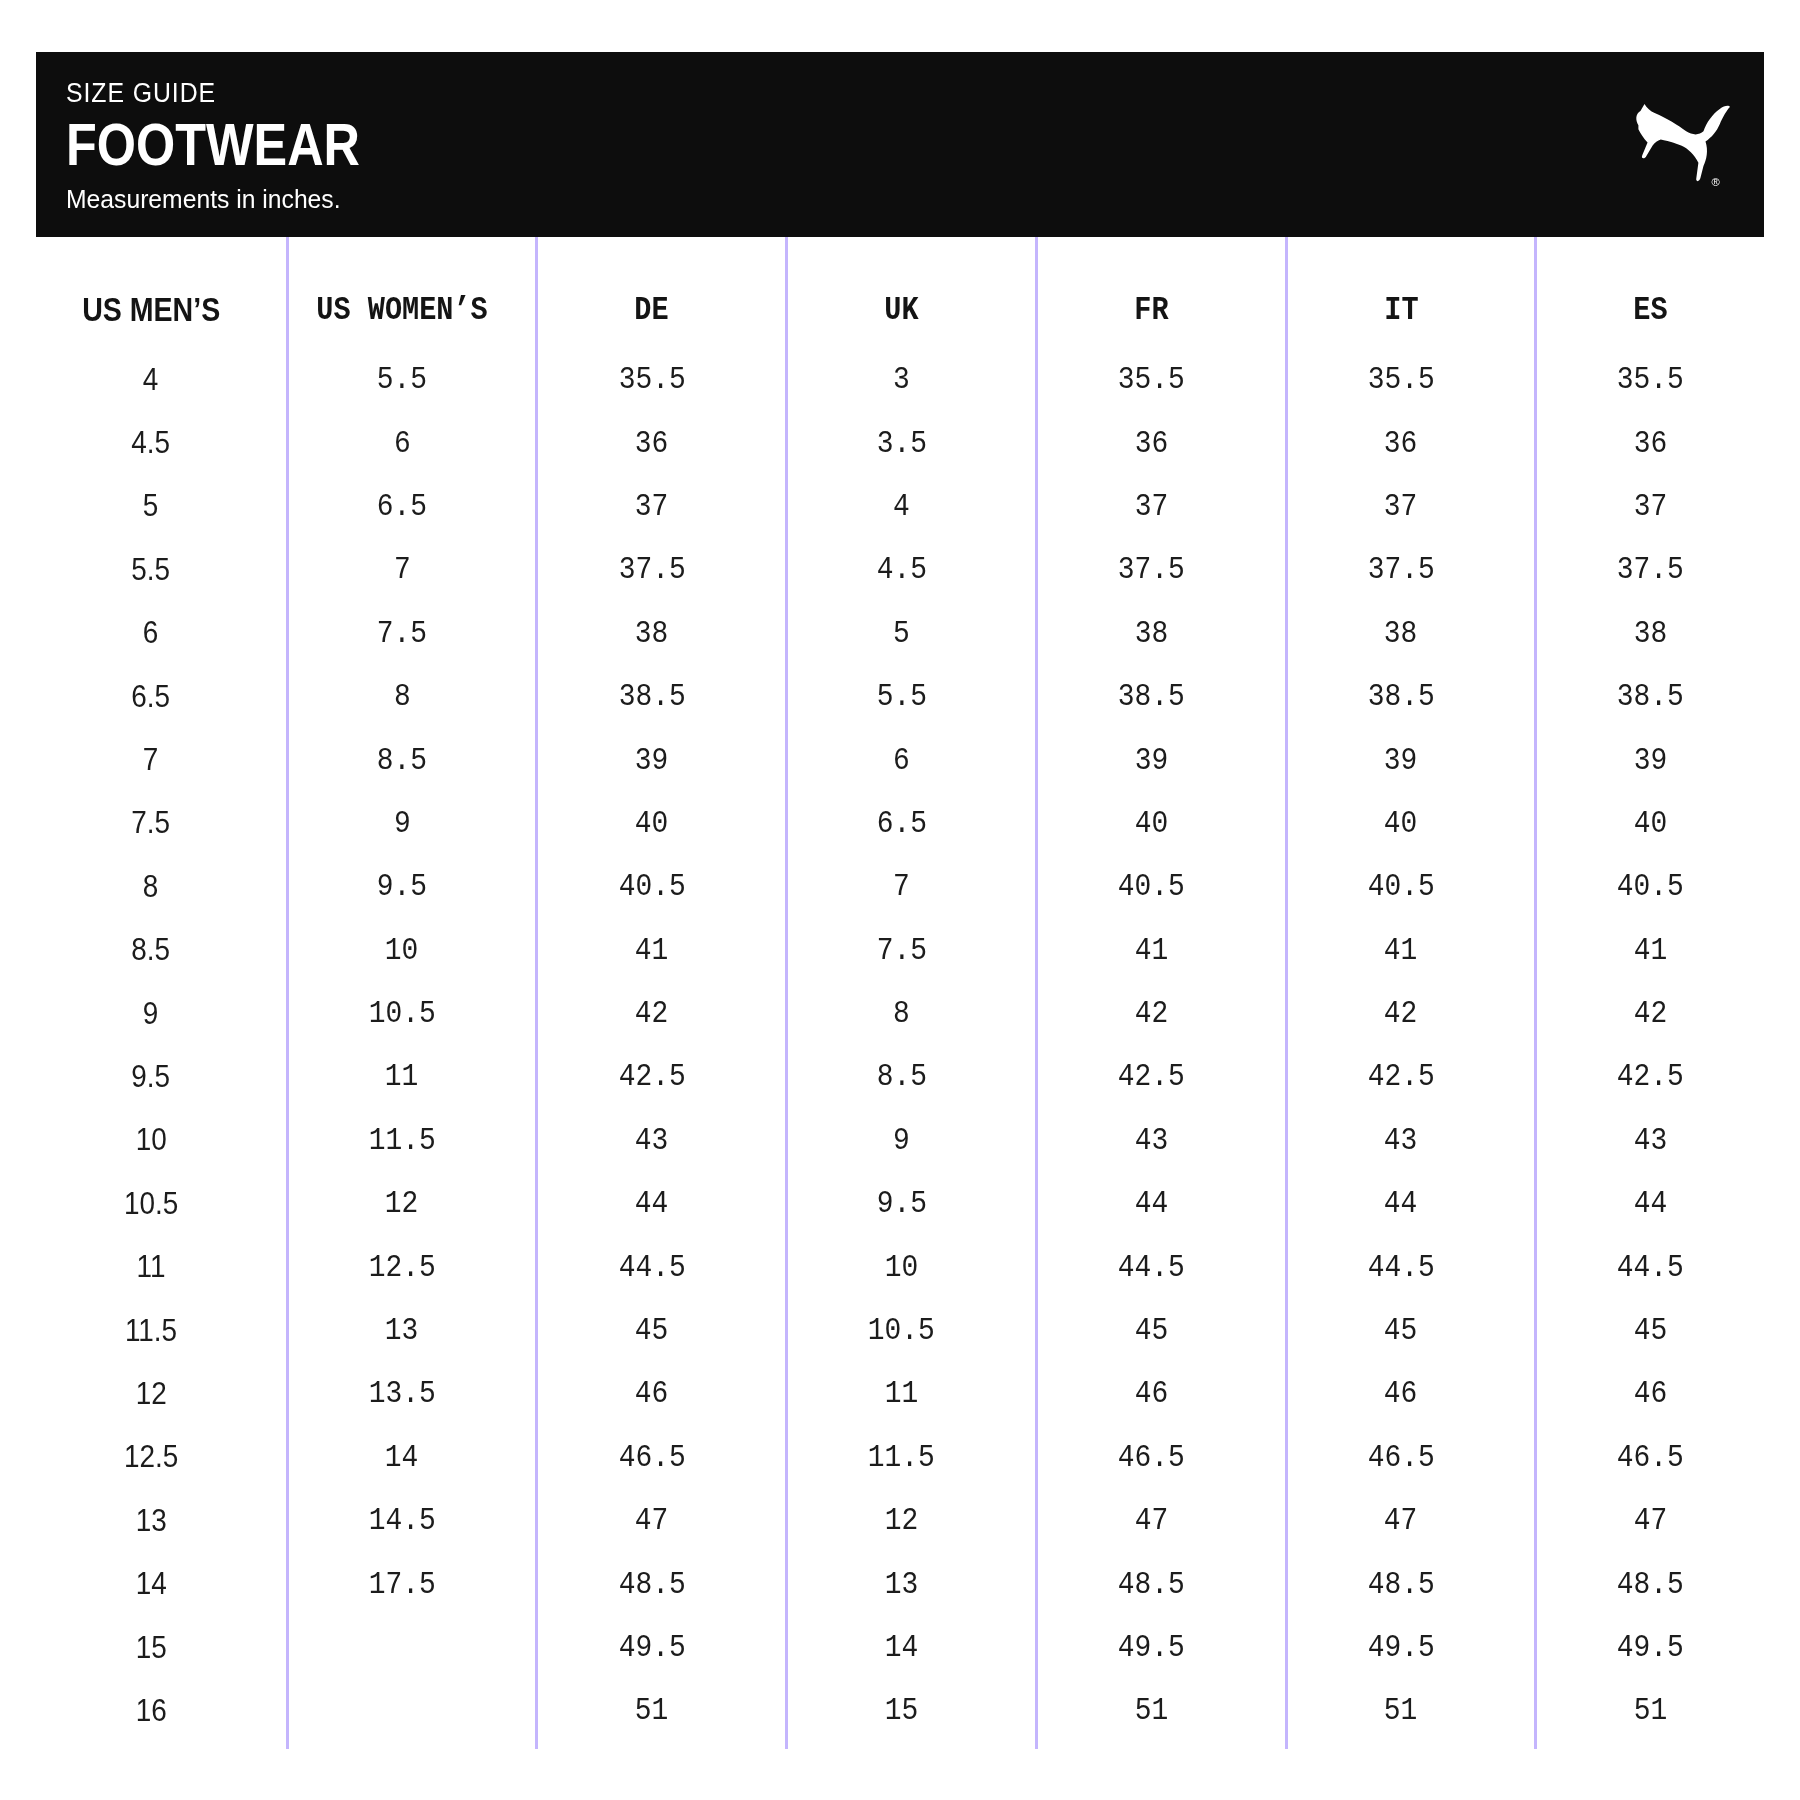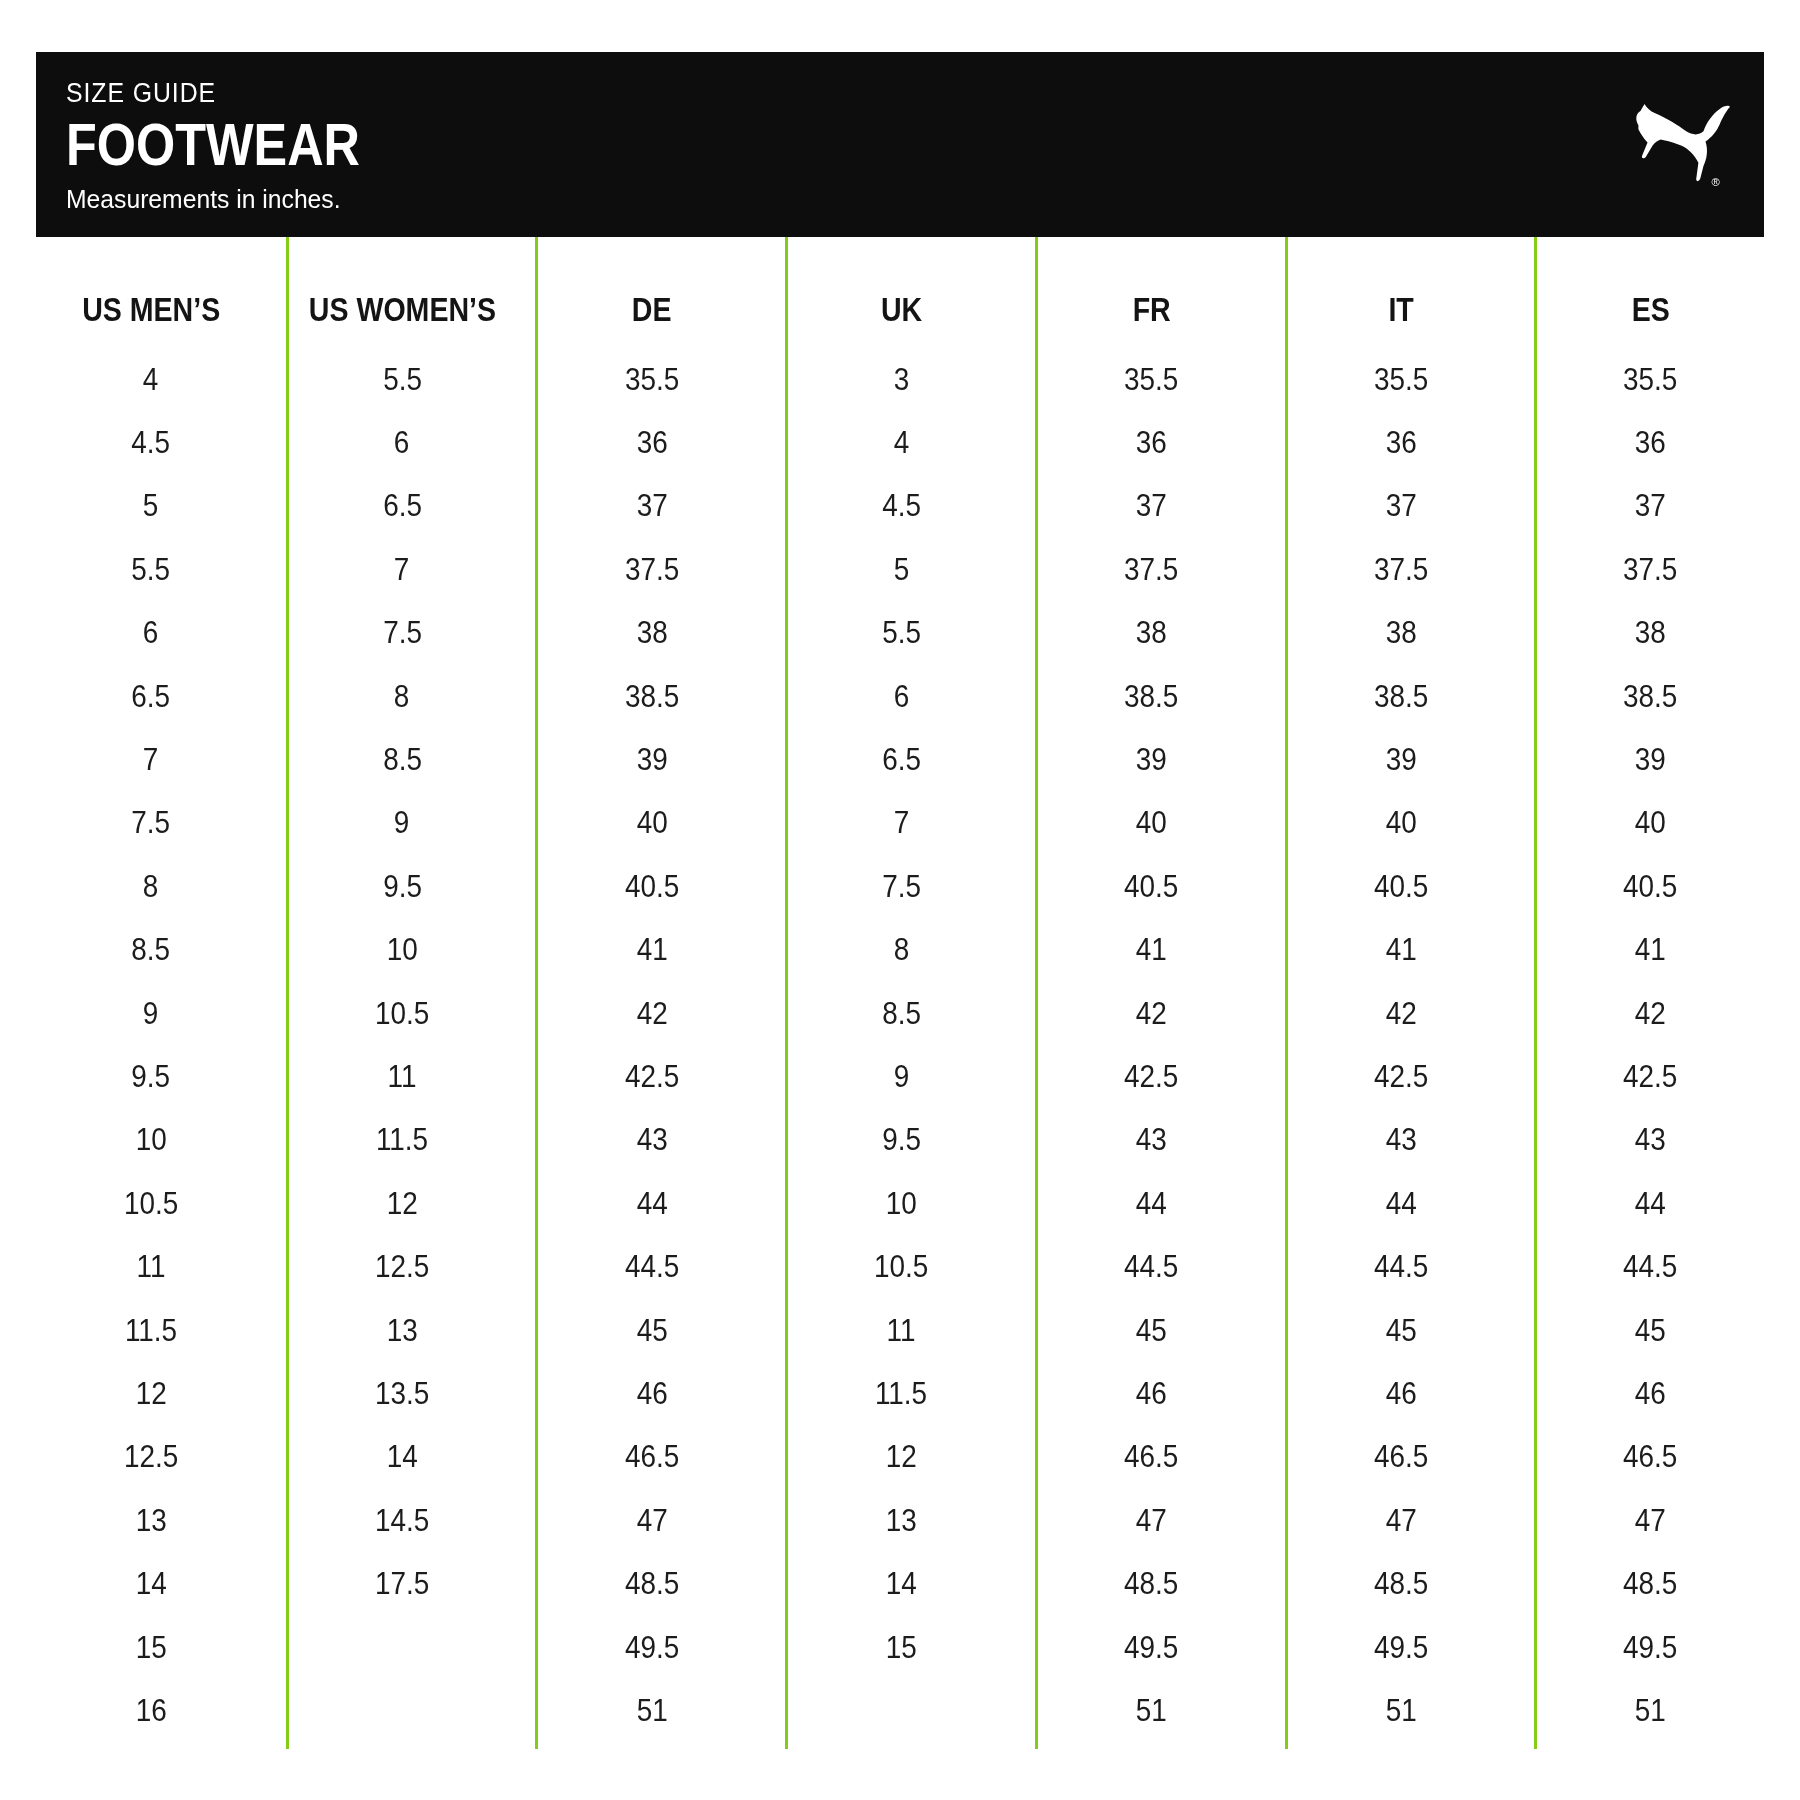--- a/index.html
+++ b/index.html
@@ -74,21 +74,21 @@
     display: grid;
     grid-template-columns: repeat(7, 1fr);
     gap: 20px;
   }
   .col {
     display: flex;
     flex-direction: column;
     height: 100%;
     box-sizing: border-box;
   }
-  .col + .col { border-left: 3px solid #84cc16; }
+  .col + .col { border-left: 3px solid #c4b5fd; font-family: Liberation Mono, monospace; }
   .col-header {
     height: 111px;
     display: flex;
     align-items: center;
     justify-content: center;
     box-sizing: border-box;
     padding-top: 34px;
   }
   .col-header span {
     font-size: 34px;
@@ -362,20 +362,23 @@
         </div>
       </div>
       <div class="col">
         <div class="col-header">
           <span>UK</span>
         </div>
         <div class="cell">
           <span>3</span>
         </div>
         <div class="cell">
+          <span>3.5</span>
+        </div>
+        <div class="cell">
           <span>4</span>
         </div>
         <div class="cell">
           <span>4.5</span>
         </div>
         <div class="cell">
           <span>5</span>
         </div>
         <div class="cell">
           <span>5.5</span>

